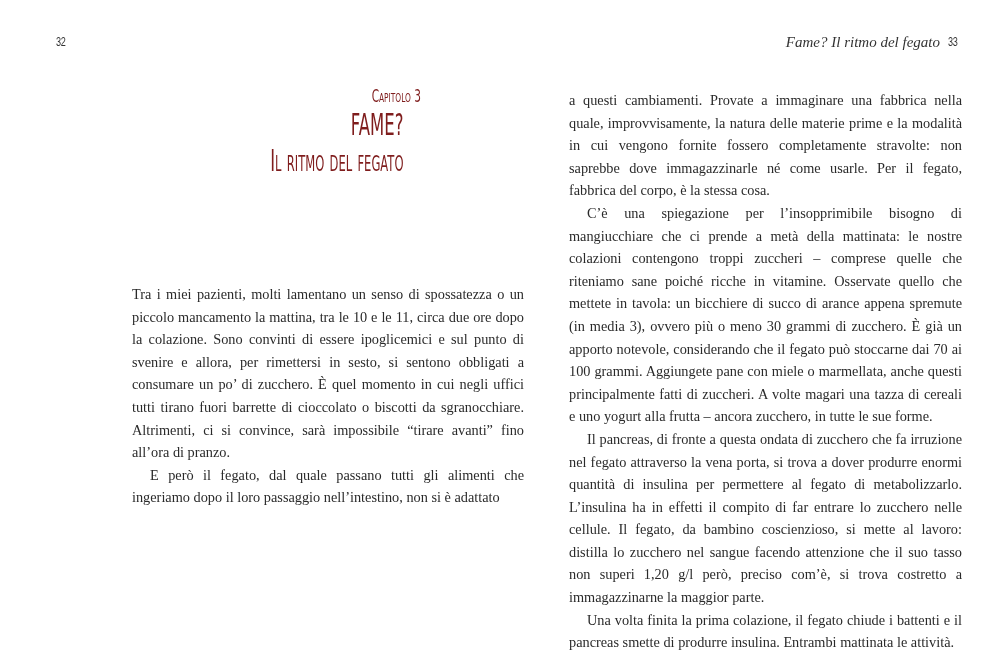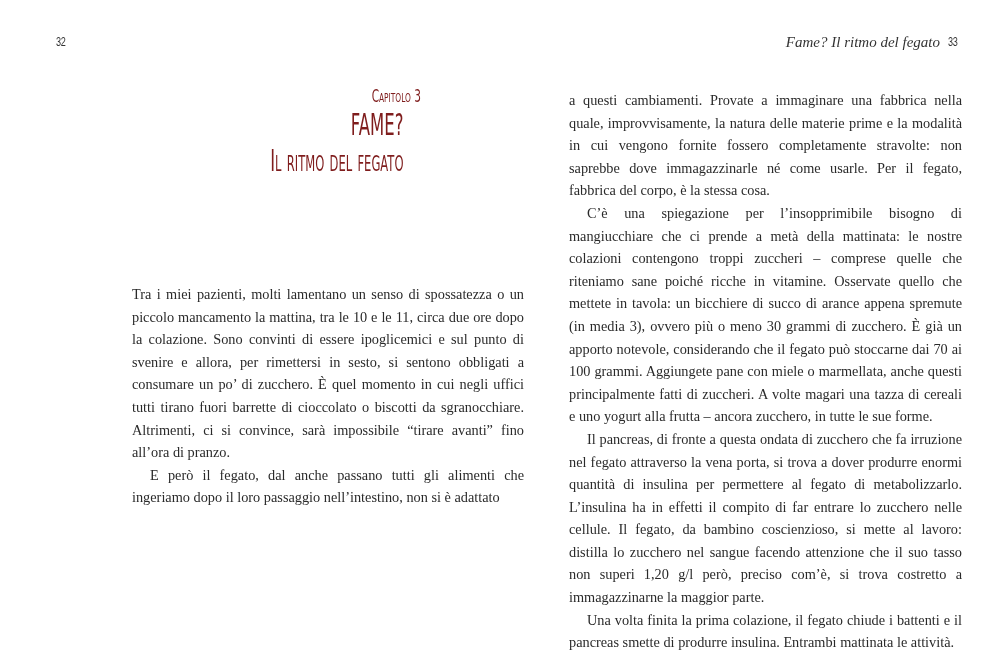--- a/index.html
+++ b/index.html
@@ -26,21 +26,21 @@
 
 <div class="page left">
   <div class="folio l">32</div>
   <div class="chapter">
     <div class="kicker">Capitolo 3</div>
     <div class="t1">FAME?</div>
     <div class="t2">Il ritmo del fegato</div>
   </div>
   <div class="body l">
     <p class="noindent">Tra i miei pazienti, molti lamentano un senso di spossatezza o un piccolo mancamento la mattina, tra le 10 e le 11, circa due ore dopo la colazione. Sono convinti di essere ipoglicemici e sul punto di svenire e allora, per rimettersi in sesto, si sentono obbligati a consumare un po’ di zucchero. È quel momento in cui negli uffici tutti tirano fuori barrette di cioccolato o biscotti da sgranocchiare. Altrimenti, ci si convince, sarà impossibile “tirare avanti” fino all’ora di pranzo.</p>
-    <p>E però il fegato, dal anche passano tutti gli alimenti che ingeriamo dopo il loro passaggio nell’intestino, non si è adattato</p>
+    <p>E però il fegato, dal quale passano tutti gli alimenti che ingeriamo dopo il loro passaggio nell’intestino, non si è adattato</p>
   </div>
 </div>
 
 <div class="page right">
   <div class="body r" style="left:69px">
     <p class="noindent">a questi cambiamenti. Provate a immaginare una fabbrica nella quale, improvvisamente, la natura delle materie prime e la modalità in cui vengono fornite fossero completamente stravolte: non saprebbe dove immagazzinarle né come usarle. Per il fegato, fabbrica del corpo, è la stessa cosa.</p>
     <p>C’è una spiegazione per l’insopprimibile bisogno di mangiucchiare che ci prende a metà della mattinata: le nostre colazioni contengono troppi zuccheri – comprese quelle che riteniamo sane poiché ricche in vitamine. Osservate quello che mettete in tavola: un bicchiere di succo di arance appena spremute (in media 3), ovvero più o meno 30 grammi di zucchero. È già un apporto notevole, considerando che il fegato può stoccarne dai 70 ai 100 grammi. Aggiungete pane con miele o marmellata, anche questi principalmente fatti di zuccheri. A volte magari una tazza di cereali e uno yogurt alla frutta – ancora zucchero, in tutte le sue forme.</p>
     <p>Il pancreas, di fronte a questa ondata di zucchero che fa irruzione nel fegato attraverso la vena porta, si trova a dover produrre enormi quantità di insulina per permettere al fegato di metabolizzarlo. L’insulina ha in effetti il compito di far entrare lo zucchero nelle cellule. Il fegato, da bambino coscienzioso, si mette al lavoro: distilla lo zucchero nel sangue facendo attenzione che il suo tasso non superi 1,20 g/l però, preciso com’è, si trova costretto a immagazzinarne la maggior parte.</p>
     <p>Una volta finita la prima colazione, il fegato chiude i battenti e il pancreas smette di produrre insulina. Entrambi mattinata le attività.</p>
   </div>

